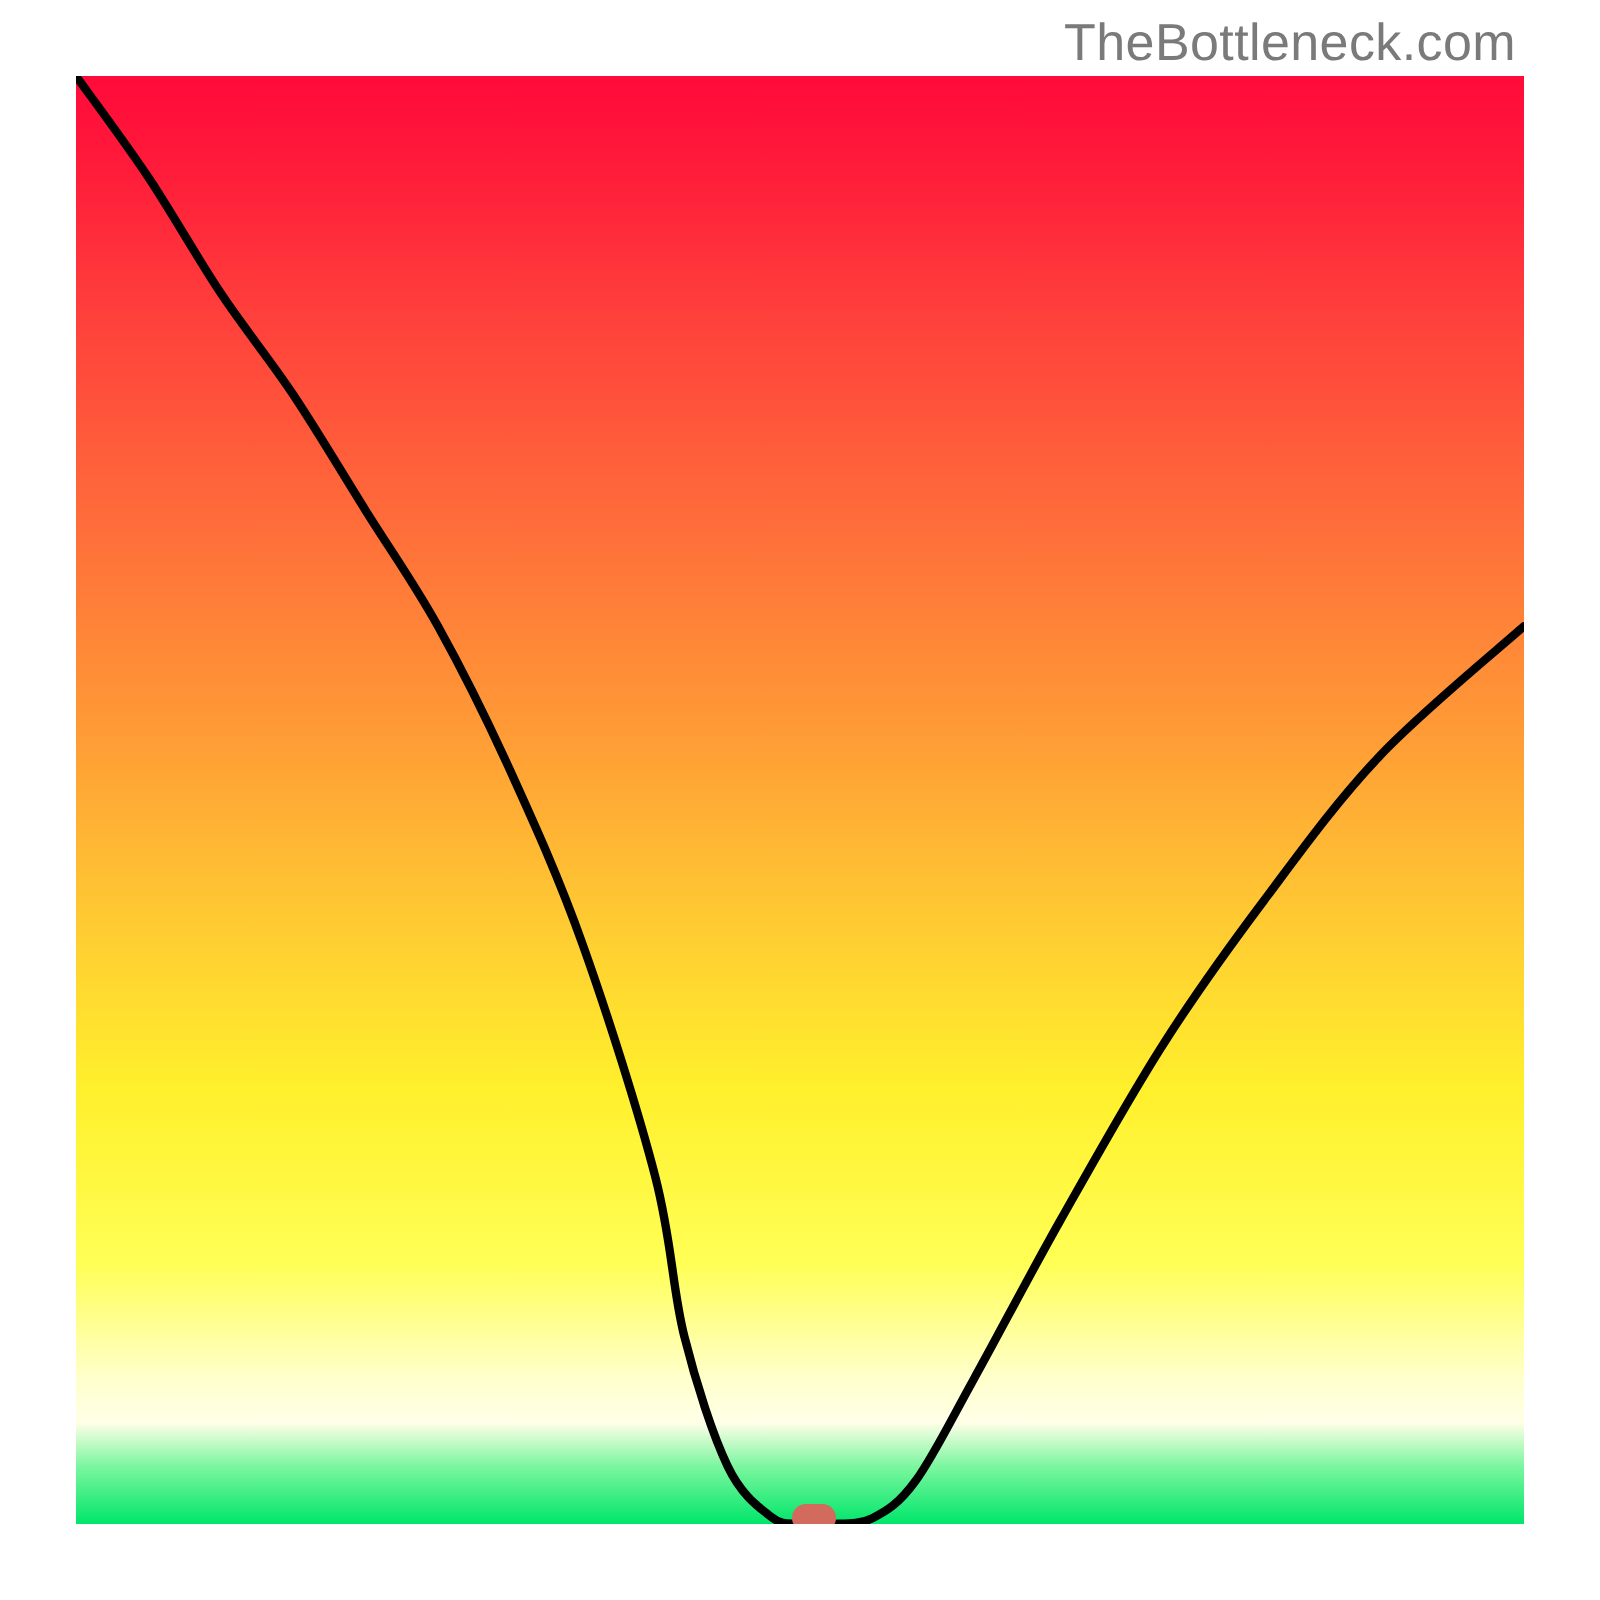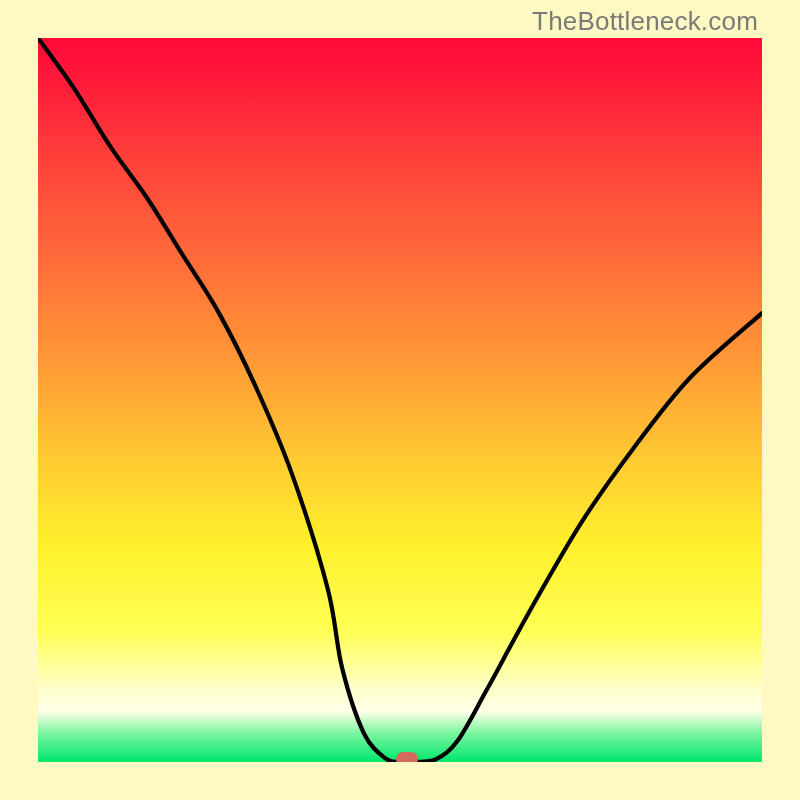--- a/index.html
+++ b/index.html
@@ -10,21 +10,21 @@
     background: #000;
     overflow: hidden;
     font-family: Arial, Helvetica, sans-serif;
   }
   .frame {
     position: absolute;
     left: 0;
     top: 0;
     width: 800px;
     height: 800px;
-    background: #fef9c3;
+    background: #ffffff;
   }
   .plot {
     position: absolute;
     left: 38px;
     top: 38px;
     width: 724px;
     height: 724px;
     overflow: hidden;
   }
   .gradient {

